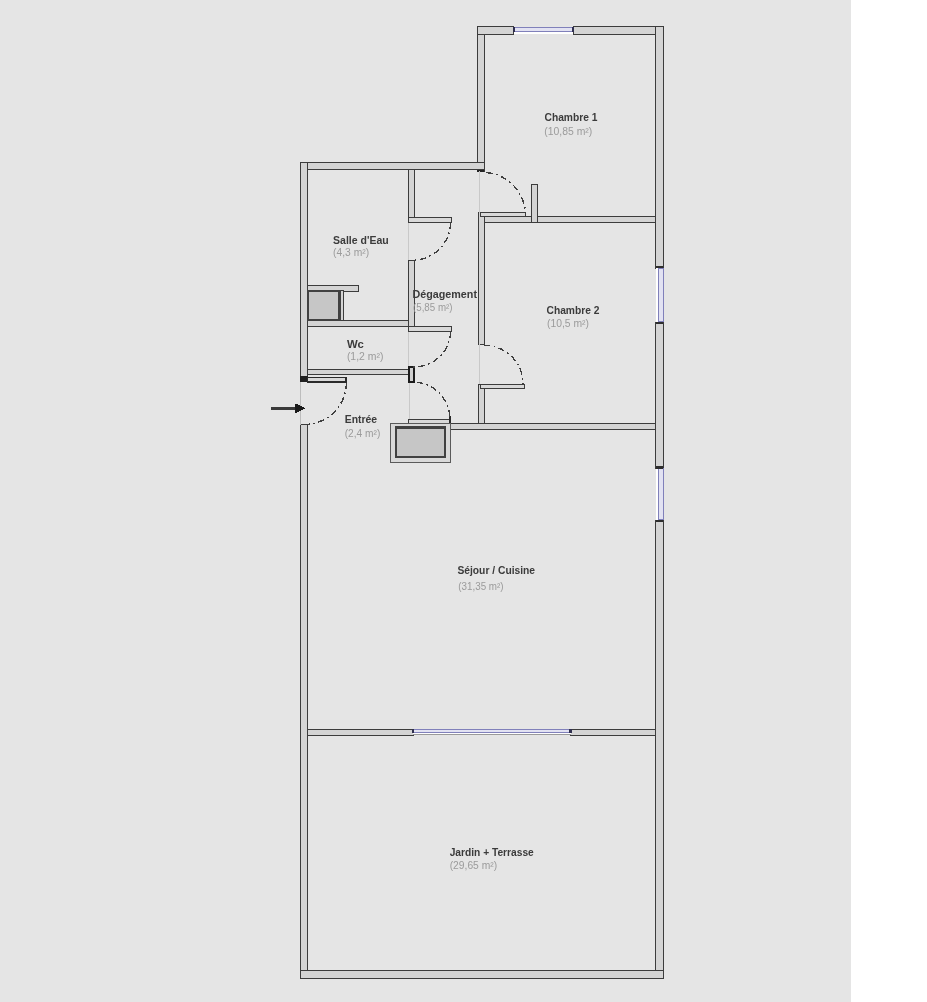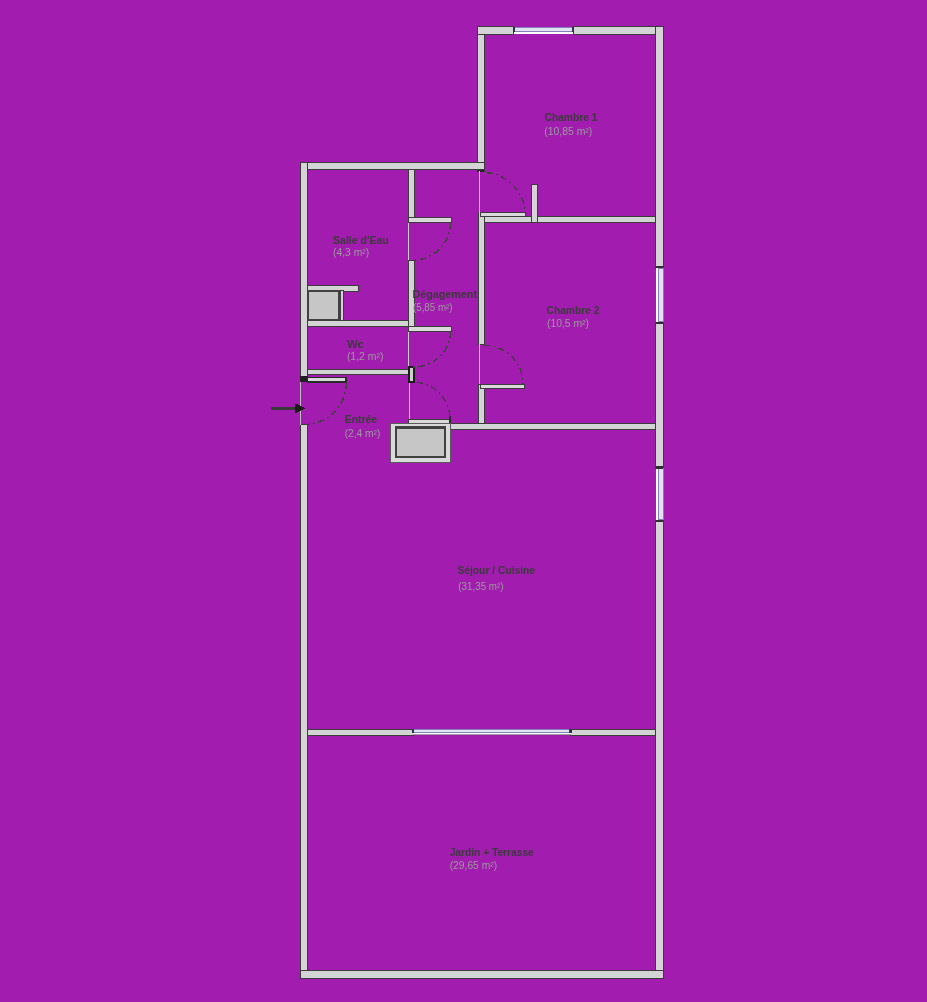--- a/index.html
+++ b/index.html
@@ -1,16 +1,16 @@
 <!DOCTYPE html>
 <html><head>
 <meta charset="utf-8">
 <style>
   html,body{margin:0;padding:0;background:#ffffff;}
-  .wrap{width:927px;height:1002px;position:relative;overflow:hidden;background:#a21caf;}
+  .wrap{width:851px;height:1002px;position:relative;overflow:hidden;background:#e5e5e5;}
   text{font-family:"Liberation Sans",sans-serif;}
   .rn{font-weight:bold;fill:#3b3b3b;font-size:10.8px;}
   .ra{fill:#9b9b9b;font-size:10px;}
 </style>
 </head>
 <body>
 <div class="wrap">
 <svg style="filter:blur(0.5px)" width="927" height="1002" viewBox="0 0 927 1002" xmlns="http://www.w3.org/2000/svg" shape-rendering="crispEdges">
 <defs>
 </defs>

